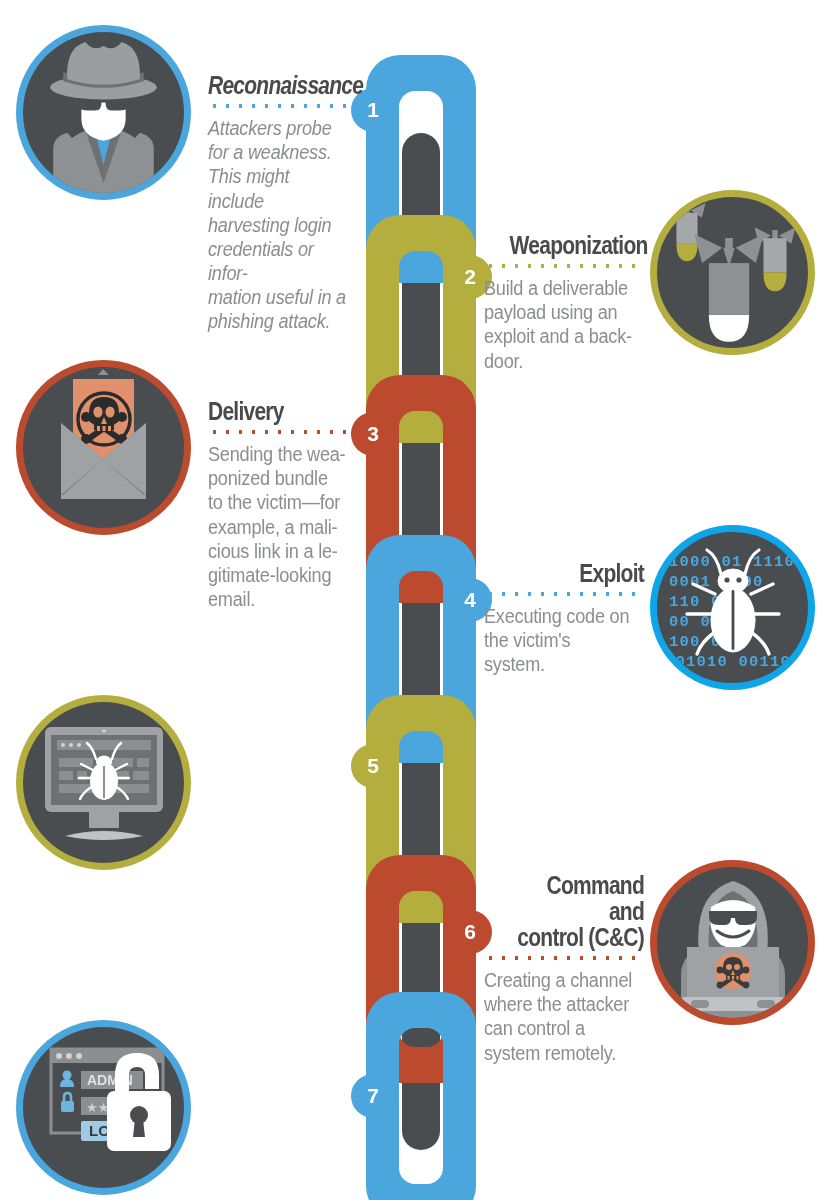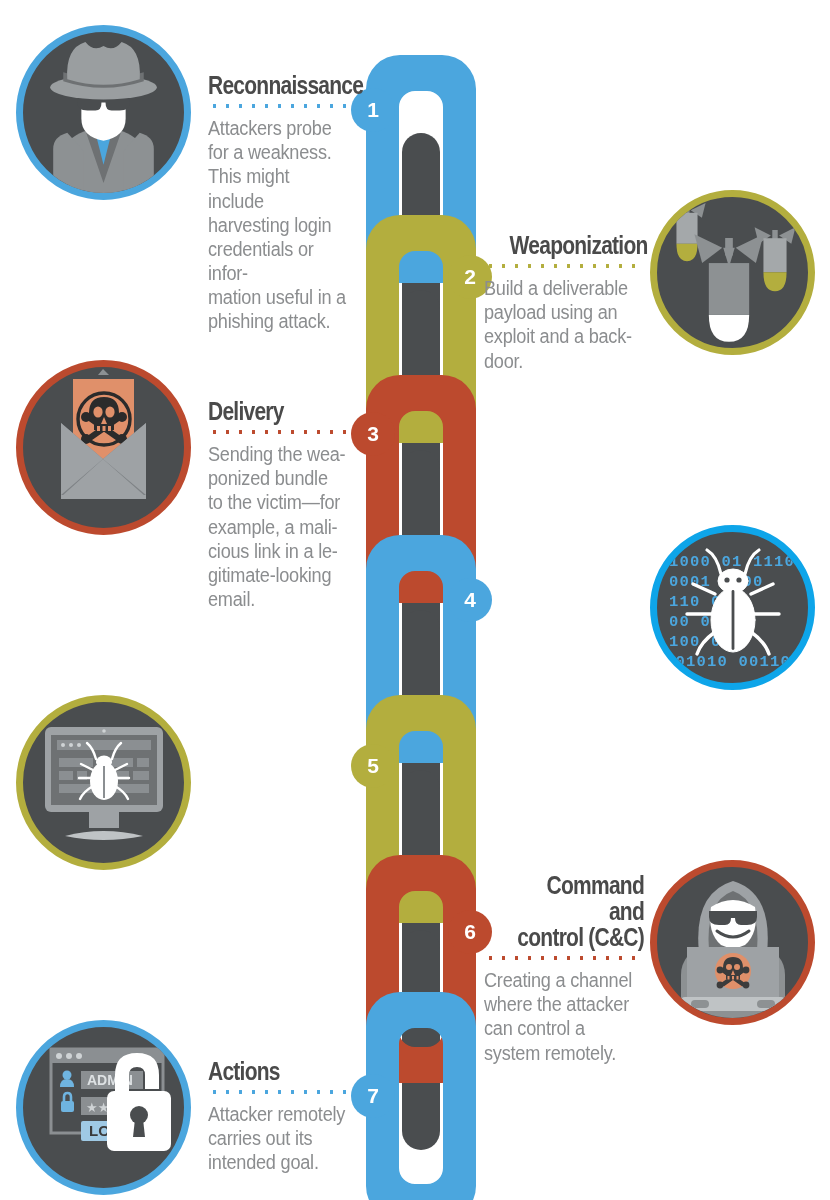--- a/index.html
+++ b/index.html
@@ -113,21 +113,21 @@
   </svg>
 
   <div class="badge" style="left:355px;top:92px;">1</div>
   <div class="badge" style="left:452px;top:259px;">2</div>
   <div class="badge" style="left:355px;top:416px;">3</div>
   <div class="badge" style="left:452px;top:582px;">4</div>
   <div class="badge" style="left:355px;top:748px;">5</div>
   <div class="badge" style="left:452px;top:914px;">6</div>
   <div class="badge" style="left:355px;top:1078px;">7</div>
 
-  <div class="txt" style="left:208px;top:72px;width:152px;">
+  <div class="txt" style="left:208px;top:72px;width:152px;font-style:italic;">
     <h2>Reconnaissance</h2>
     <div class="dots" style="background-image:radial-gradient(circle,#4BA6DE 1.8px,transparent 2px);"></div>
     <p>Attackers probe
 for a weakness.
 This might include
 harvesting login
 credentials or infor-
 mation useful in a
 phishing attack.</p>
   </div>
@@ -146,39 +146,38 @@
 
   <div class="txt right" style="left:484px;top:232px;width:160px;">
     <h2 class="r">Weaponization</h2>
     <div class="dots" style="background-image:radial-gradient(circle,#B3AE3E 1.8px,transparent 2px);"></div>
     <p>Build a deliverable
 payload using an
 exploit and a back-
 door.</p>
   </div>
 
+  <div class="txt right" style="left:484px;top:560px;width:160px;">
+    <h2 class="r">Exploit</h2>
+    <div class="dots" style="background-image:radial-gradient(circle,#4BA6DE 1.8px,transparent 2px);"></div>
+    <p>Executing code on
+the victim's system.</p>
+  </div>
 
 
   <div class="txt right" style="left:484px;top:872px;width:160px;">
     <h2 style="white-space:pre-line;" class="r">Command and
 control (C&amp;C)</h2>
     <div class="dots" style="background-image:radial-gradient(circle,#BC4A2E 1.8px,transparent 2px);"></div>
     <p>Creating a channel
 where the attacker
 can control a
 system remotely.</p>
   </div>
 
-  <div class="txt" style="left:208px;top:1058px;width:152px;">
-    <h2>Actions</h2>
-    <div class="dots" style="background-image:radial-gradient(circle,#4BA6DE 1.8px,transparent 2px);"></div>
-    <p>Attacker remotely
-carries out its
-intended goal.</p>
-  </div>
 
   <div class="circ" style="left:16px;top:25px;width:175px;height:175px;border:7px solid #4BA6DE;">
     <svg viewBox="0 0 160 160" width="161" height="161">
 
       <path d="M46 160 L46 108 Q58 96 80 96 Q102 96 114 108 L114 160 Z" fill="#8D9193"></path>
       <path d="M30 160 L30 116 Q30 104 44 100 L60 118 L60 160 Z" fill="#8D9193"></path>
       <path d="M130 160 L130 116 Q130 104 116 100 L100 118 L100 160 Z" fill="#8D9193"></path>
 
       <path d="M62 98 L80 150 L98 98 L88 94 L80 120 L72 94 Z" fill="#6E7173"></path>
 

